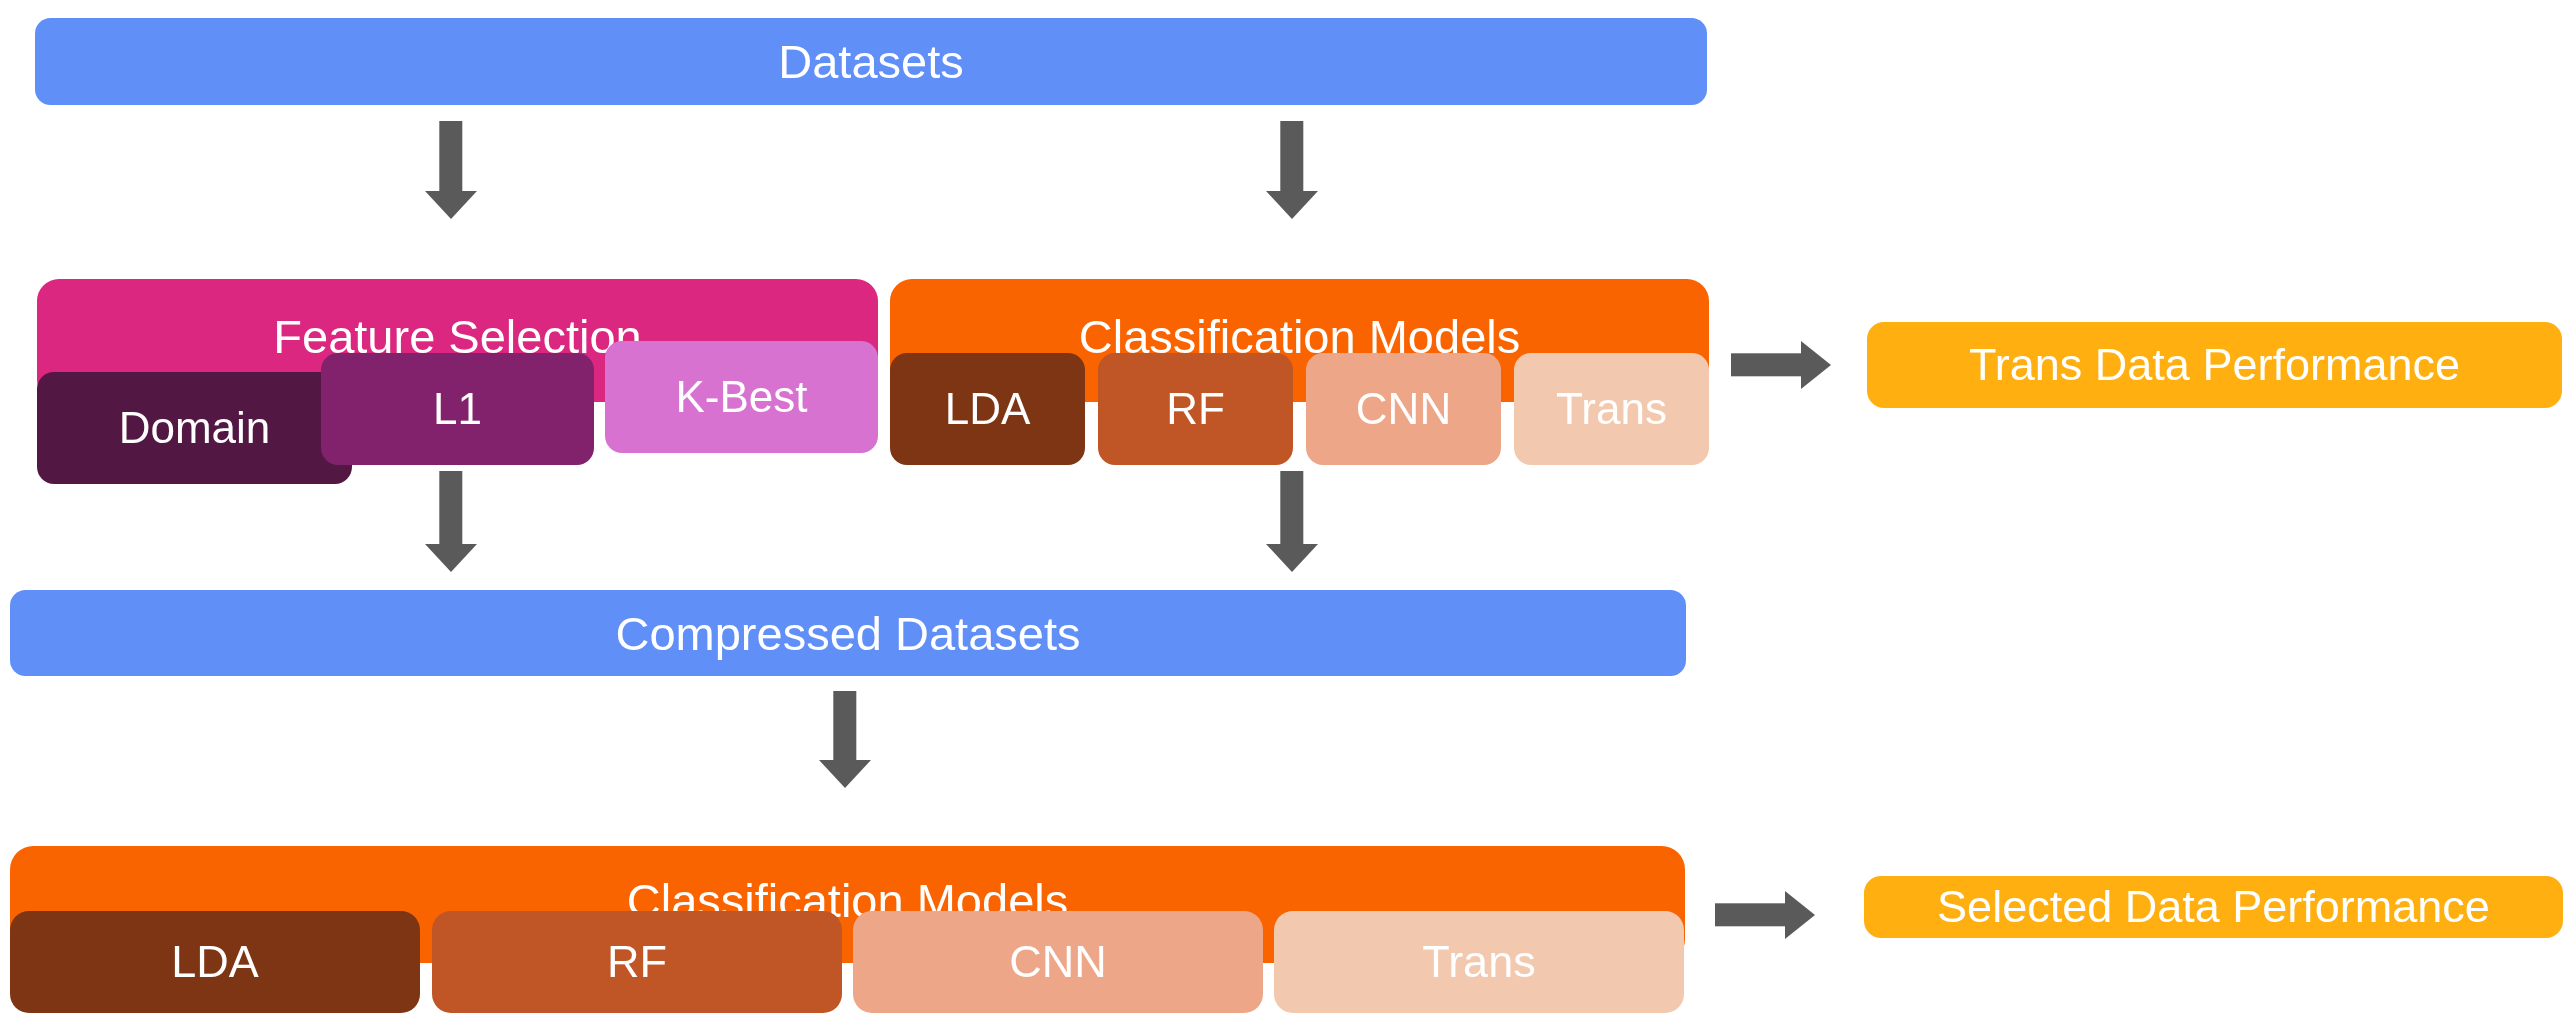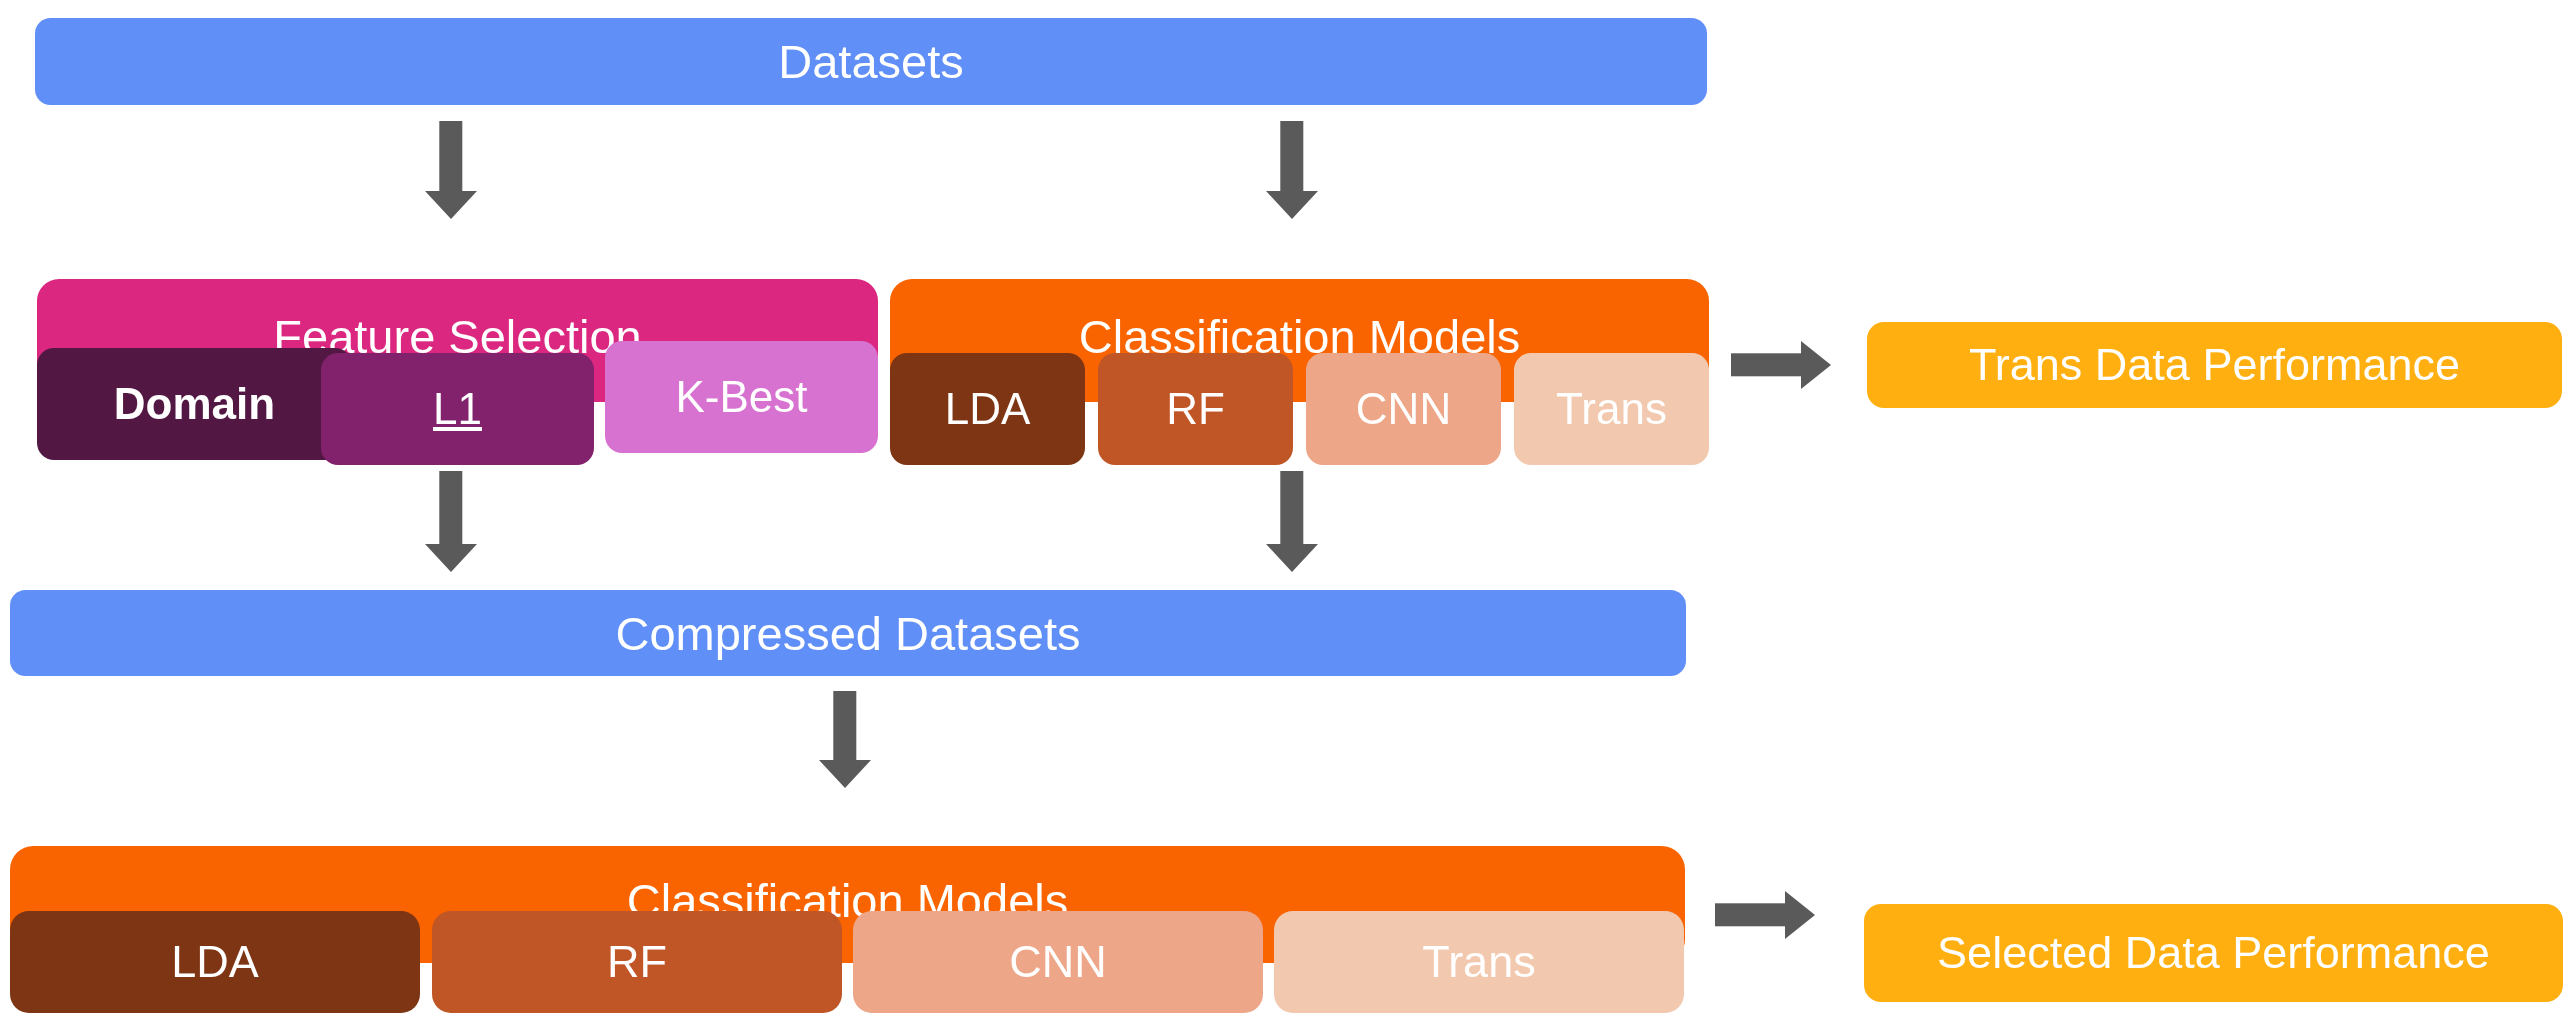--- a/index.html
+++ b/index.html
@@ -20,21 +20,21 @@
   }
   .bar{font-size:47px;border-radius:15.6px;background:var(--c-datasets-bar);}
   .group-header{font-size:47px;padding-bottom:7.8px;margin-top:44px;}
   .fs-header{background:var(--c-feature-selection-header);border-radius:22px;}
   .cm-header{background:var(--c-classification-header);border-radius:22px;}
   .cm-header-lg{background:var(--c-classification-header);border-radius:23.4px;}
   .sub{font-size:44px;border-radius:17px;}
   .sub-lg{font-size:45px;border-radius:19px;}
   .perf{font-size:45px;border-radius:17px;background:var(--c-performance-box);}
   .m-domain{background:var(--c-method-domain);}
-  .m-l1{background:var(--c-method-l1);text-decoration:underline;}
+  .m-l1{background:var(--c-method-l1);}
   .m-kbest{background:var(--c-method-kbest);}
   .m-lda{background:var(--c-model-lda);}
   .m-rf{background:var(--c-model-rf);}
   .m-cnn{background:var(--c-model-cnn);}
   .m-trans{background:var(--c-model-trans);}
 
   .arrow-down{position:absolute;}
   .arrow-down .shaft{
     position:absolute;top:0;left:50%;transform:translateX(-50%);
     width:23.4px;height:calc(100% - 28px);
@@ -75,21 +75,21 @@
     <div class="head"></div>
   </div>
   <div class="arrow-down" style="left:1266px;top:121px;width:52px;height:98px;">
     <div class="shaft"></div>
     <div class="head"></div>
   </div>
 
   <div class="node group-header fs-header" style="left:37px;top:235px;width:841px;height:123px;">
     <span>Feature Selection</span>
   </div>
-  <div class="node sub m-domain" style="left:37px;top:348px;width:315px;height:112px;font-weight:bold;">
+  <div class="node sub m-domain" style="left:37px;top:372px;width:315px;height:112px;">
     <span>Domain</span>
   </div>
   <div class="node sub m-l1" style="left:321px;top:353px;width:273px;height:112px;">
     <span>L1</span>
   </div>
   <div class="node sub m-kbest" style="left:605px;top:341px;width:273px;height:112px;">
     <span>K-Best</span>
   </div>
 
   <div class="node group-header cm-header" style="left:890px;top:235px;width:819px;height:123px;">
@@ -147,18 +147,18 @@
     <span>CNN</span>
   </div>
   <div class="node sub-lg m-trans" style="left:1274px;top:911px;width:410px;height:102px;">
     <span>Trans</span>
   </div>
 
   <div class="arrow-right" style="left:1715px;top:891px;width:100px;height:48px;">
     <div class="shaft"></div>
     <div class="head"></div>
   </div>
-  <div class="node perf" style="left:1864px;top:904px;width:699px;height:98px;">
+  <div class="node perf" style="left:1864px;top:876px;width:699px;height:62px;">
     <span>Selected Data Performance</span>
   </div>
 
 </div>
 
 
 </body></html>

